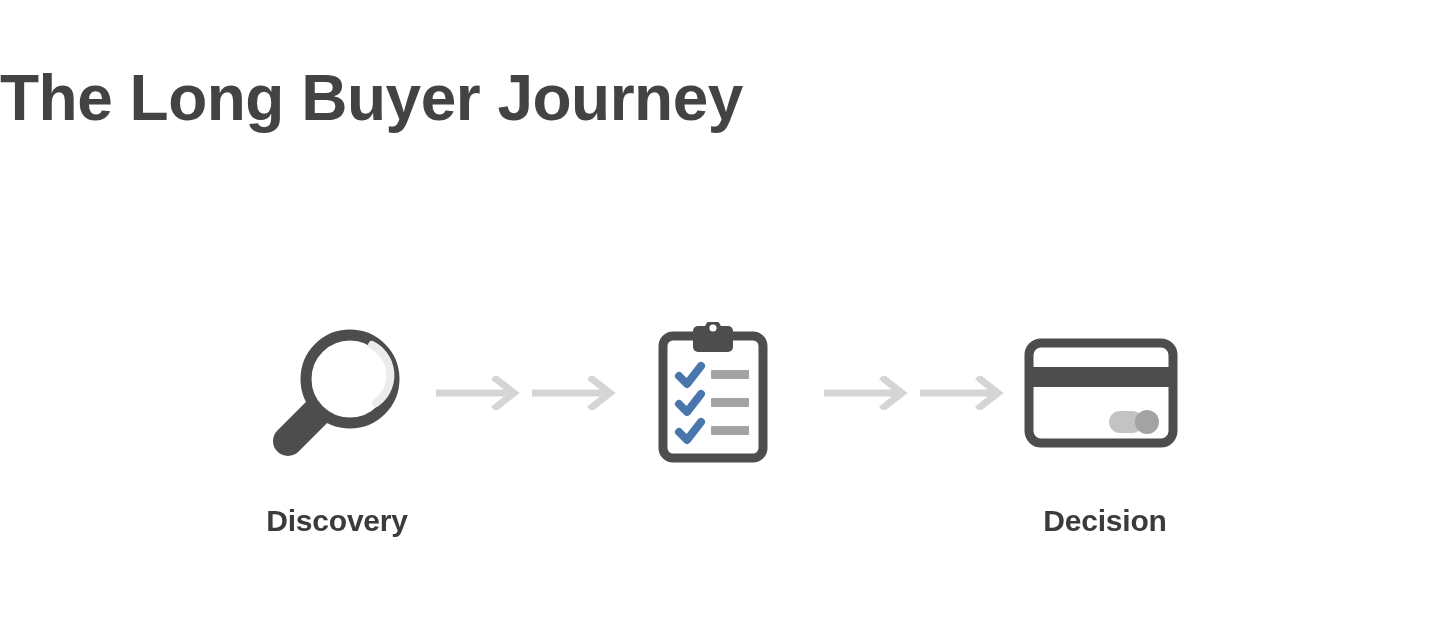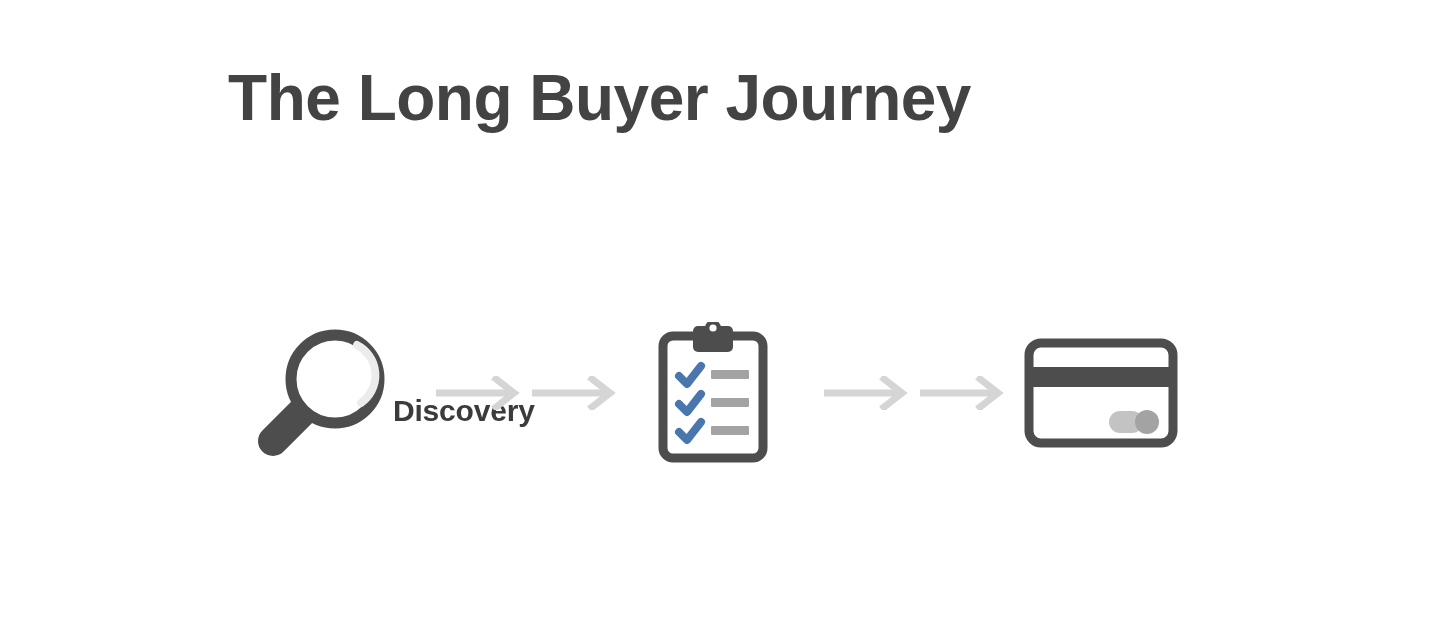--- a/index.html
+++ b/index.html
@@ -20,21 +20,20 @@
     height: 627px;
     position: relative;
     box-sizing: border-box;
   }
 
   .title {
     position: absolute;
     top: 66px;
     left: 0;
     width: 1199px;
-    text-align: center;
     font-size: 64px;
     font-weight: 700;
     color: #434343;
     letter-spacing: -0.5px;
     line-height: 1.0;
     white-space: nowrap;
   }
 
   .journey {
     position: absolute;
@@ -44,21 +43,21 @@
     height: 240px;
     display: flex;
     flex-direction: row;
     align-items: flex-start;
     justify-content: center;
   }
 
   .stage {
     width: 196px;
     display: flex;
-    align-items: center;
+    flex-direction: column;
     flex: 0 0 auto;
   }
 
   .icon-box {
     height: 150px;
     width: 180px;
     display: flex;
     align-items: center;
     justify-content: center;
   }
@@ -172,16 +171,17 @@
         <svg width="156" height="116" viewBox="0 0 156 116">
 
           <rect x="6" y="8" width="144" height="100" rx="12" ry="12" fill="#ffffff" stroke="#4d4d4d" stroke-width="9"></rect>
 
           <rect x="10" y="32" width="136" height="20" fill="#4d4d4d"></rect>
 
           <rect x="86" y="76" width="34" height="22" rx="11" ry="11" fill="#c3c3c3"></rect>
           <circle cx="124" cy="87" r="12" fill="#a3a3a3"></circle>
         </svg>
       </div>
+      <div class="stage-label">Decision</div>
     </div>
 
   </div>
 </div>
 
 </body></html>

